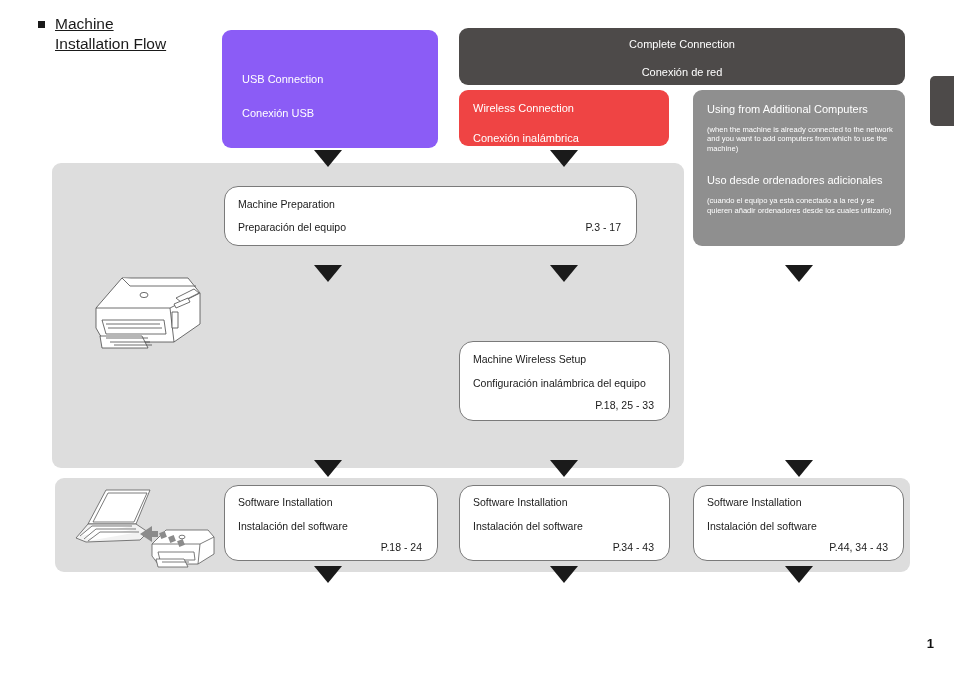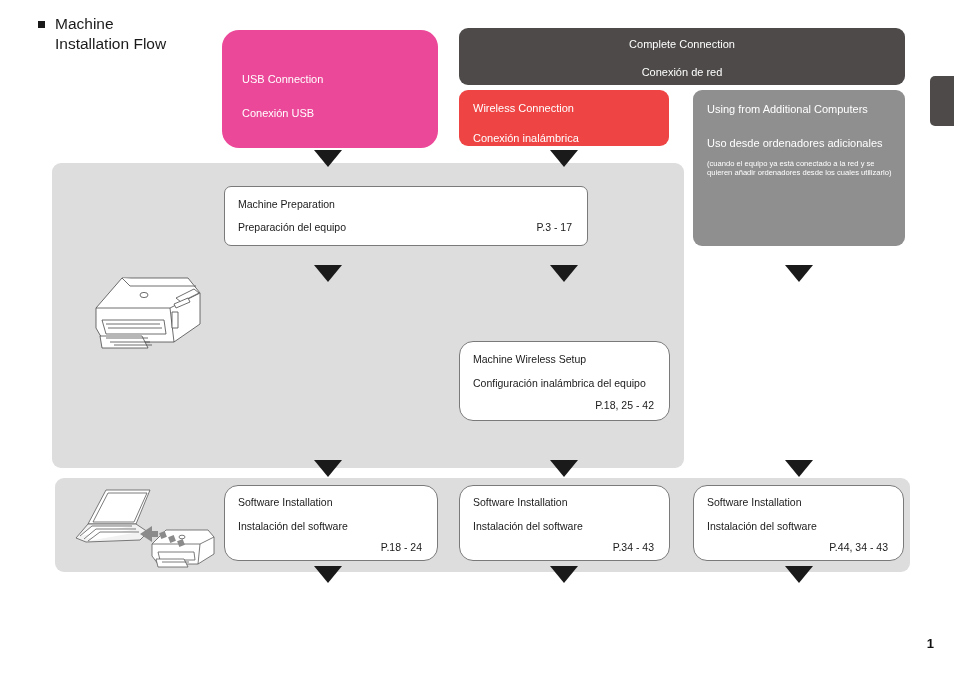--- a/index.html
+++ b/index.html
@@ -37,41 +37,40 @@
     margin-top: 42px;
   }
   .bullet-sq {
     width: 7px;
     height: 7px;
     background: #1a1a1a;
     margin-right: 10px;
     margin-top: 7px;
     flex: 0 0 auto;
   }
-  .heading-text { white-space: pre-line; }
+  .heading-text { white-space: pre-line; text-decoration: underline; }
 
   
   .solid-box {
     position: absolute;
     border-radius: 9px;
     box-sizing: border-box;
     color: #ffffff;
   }
   .solid-box .ln {
     color: #ffffff;
     font-size: 11px;
     line-height: 14px;
   }
 
   
   #usb-box {
     left: 222px; top: 30px; width: 216px; height: 118px;
-    background: #ec4899;
+    background: #8b5cf6;
     padding: 42px 0 0 20px;
-    border-radius: 17px;
   }
   #usb-box .ln + .ln { margin-top: 20px; }
 
   
   #network-box {
     left: 459px; top: 28px; width: 446px; height: 57px;
     background: #4d4a49;
     text-align: center;
     padding-top: 9px;
   }
@@ -119,21 +118,21 @@
     color: #1a1a1a;
   }
   .wbox .ln {
     position: absolute;
     font-size: 10.5px;
     line-height: 13px;
     white-space: nowrap;
   }
 
   
-  #prep-box { left: 224px; top: 186px; width: 364px; height: 60px; border-radius: 7px; }
+  #prep-box { left: 224px; top: 186px; width: 413px; height: 60px; }
   #prep-box .l1 { left: 13px; top: 11px; }
   #prep-box .l2 { left: 13px; top: 34px; }
   #prep-box .pg { right: 15px; top: 34px; }
 
   
   #wsetup-box { left: 459px; top: 341px; width: 211px; height: 80px; }
   #wsetup-box .l1 { left: 13px; top: 11px; }
   #wsetup-box .l2 { left: 13px; top: 35px; }
   #wsetup-box .pg { right: 15px; top: 57px; }
 
@@ -217,20 +216,21 @@
     <div class="ln">Conexión de red</div>
   </div>
 
   <div class="solid-box" id="wireless-box">
     <div class="ln">Wireless Connection</div>
     <div class="ln">Conexión inalámbrica</div>
   </div>
 
   <div class="solid-box" id="additional-box">
     <div class="title">Using from Additional Computers</div>
+    <div class="sub">(when the machine is already connected to the network and you want to add computers from which to use the machine)</div>
     <div class="title second">Uso desde ordenadores adicionales</div>
     <div class="sub">(cuando el equipo ya está conectado a la red y se quieren añadir ordenadores desde los cuales utilizarlo)</div>
   </div>
 
   <div class="arrow" style="left:314px; top:150px;"></div>
   <div class="arrow" style="left:550px; top:150px;"></div>
   <div class="arrow" style="left:785px; top:265px;"></div>
 
   <div class="wbox" id="prep-box">
     <div class="ln l1">Machine Preparation</div>
@@ -257,21 +257,21 @@
       <path d="M32 80 L72 80"></path>
       <path d="M36 83 L74 83"></path>
       <path d="M94 50 L100 50 L100 66 L94 66 Z"></path>
       <path d="M96 42 L110 36 L112 40 L98 46 Z"></path>
     </g>
   </svg>
 
   <div class="wbox" id="wsetup-box">
     <div class="ln l1">Machine Wireless Setup</div>
     <div class="ln l2">Configuración inalámbrica del equipo</div>
-    <div class="ln pg">P.18, 25 - 42</div>
+    <div class="ln pg">P.18, 25 - 33</div>
   </div>
 
   <div class="arrow" style="left:314px; top:460px;"></div>
   <div class="arrow" style="left:550px; top:460px;"></div>
   <div class="arrow" style="left:785px; top:460px;"></div>
 
   <svg id="laptop-illu" viewBox="0 0 160 86">
     <g fill="#ffffff" stroke="#5a5a5a" stroke-width="0.8" stroke-linejoin="round">
       <path d="M26 42 L44 8 L88 8 L74 42 Z"></path>
       <path d="M31 40 L46 11 L85 11 L72 40 Z" fill="#ffffff"></path>

